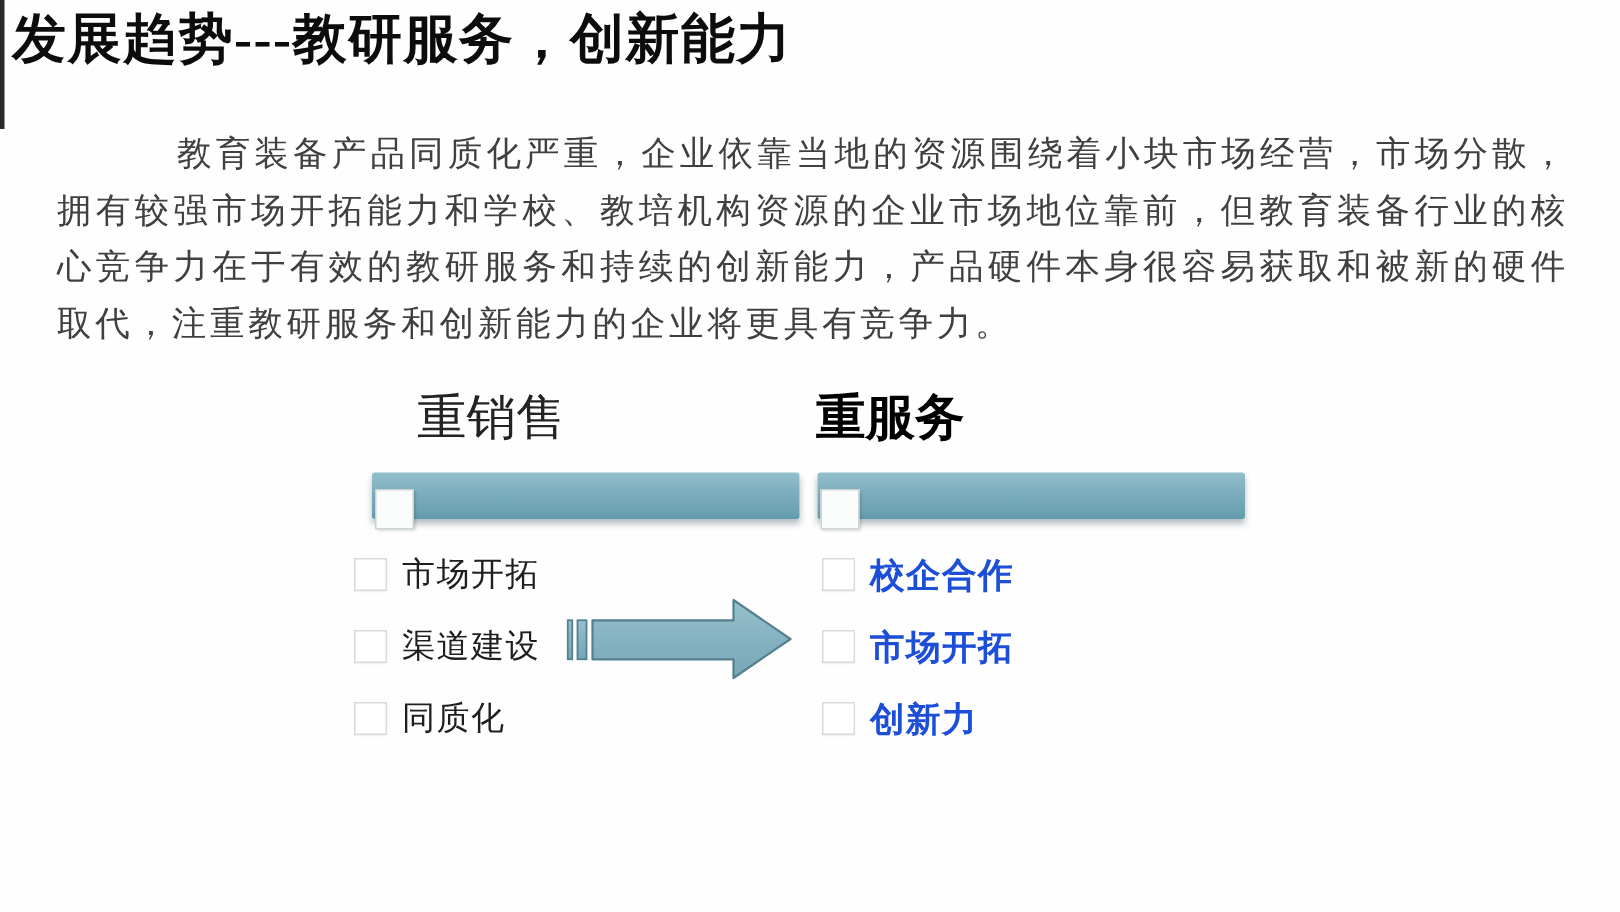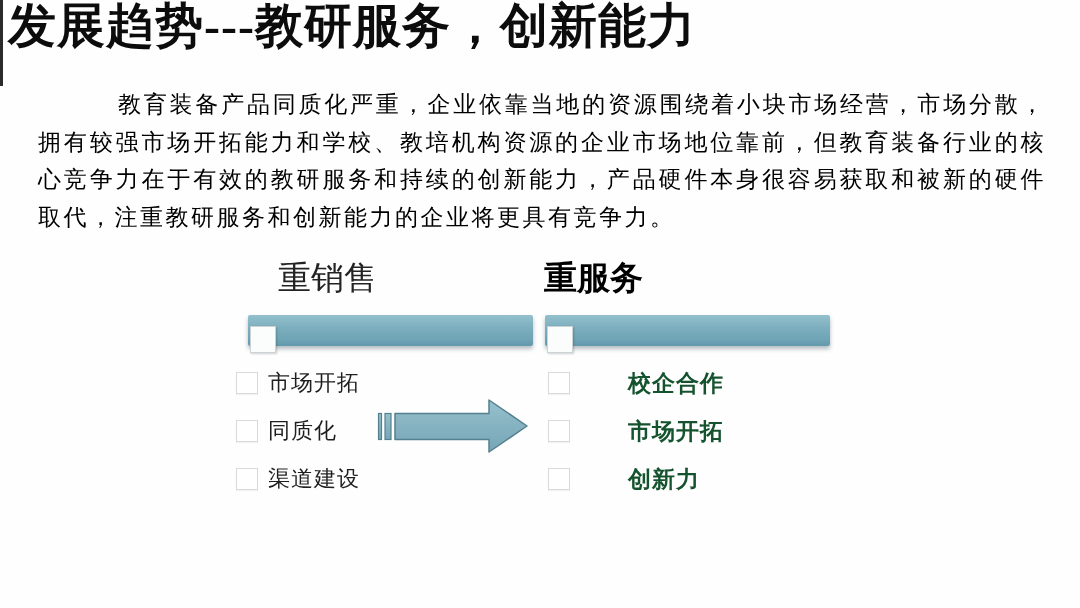--- a/index.html
+++ b/index.html
@@ -6,26 +6,26 @@
   #slide{
     position:relative;width:1080px;height:608px;background:#fefefe;overflow:hidden;
     font-family:"Liberation Sans","DejaVu Sans",sans-serif;
   }
   
   .edge-line{position:absolute;left:0;top:0;width:3px;height:86px;background:#2b2b2b;}
 
   .title{
     position:absolute;left:8px;top:4px;width:1000px;
     font-family:"Liberation Serif","DejaVu Serif",serif;
-    font-size:48px;font-weight:bold;color:#0c0c0c;letter-spacing:1px;line-height:44px;
+    font-size:36px;font-weight:bold;color:#0c0c0c;letter-spacing:1px;line-height:44px;
   }
   .para{
     position:absolute;left:38px;top:86px;width:1008px;
-    font-family:Liberation Sans, sans-serif;
-    font-size:23px;color:#000000;line-height:37.5px;letter-spacing:2.5px;
+    font-family:Liberation Mono, monospace;
+    font-size:23px;color:#404040;line-height:37.5px;letter-spacing:2.5px;
     text-align:justify;text-indent:80px;
   }
 
   .col-header{position:absolute;top:258px;font-size:33px;line-height:40px;color:#141414;}
   .col-header.left{left:252px;font-weight:500;color:#232323;margin-left:26px;}
   .col-header.right{left:544px;font-weight:900;color:#000;}
 
   .bar{
     position:absolute;top:315px;width:285px;height:31px;border-radius:2px;
     background:linear-gradient(#93c0cc 0%,#7badbd 45%,#6ea4b5 80%,#639aab 100%);
@@ -39,21 +39,21 @@
 
   .items{position:absolute;top:370px;}
   .items.left{left:236px;}
   .items.right{left:548px;}
   .item{display:flex;align-items:center;height:26px;margin-bottom:22px;}
   .checkbox{
     width:20px;height:20px;background:#ffffff;border:1px solid #d7dbdd;
     box-shadow:0 1px 1px rgba(0,0,0,0.05);margin-right:10px;flex:none;
   }
   .item-label{font-size:22px;color:#1f1f1f;letter-spacing:1px;white-space:nowrap;}
-  .items.right .item-label{font-size:23px;font-weight:900;color:#14532d;margin-left:48px;}
+  .items.right .item-label{font-size:23px;font-weight:900;color:#1d4ed8;}
 
   .arrow-wrap{position:absolute;left:377px;top:398px;width:152px;height:56px;}
 </style>
 </head>
 <body>
 
 <div id="slide">
 
   <div class="edge-line"></div>
 
@@ -71,25 +71,25 @@
     <div class="sq"></div>
   </div>
 
   <div class="items left">
     <div class="item">
       <span class="checkbox"></span>
       <span class="item-label">市场开拓</span>
     </div>
     <div class="item">
       <span class="checkbox"></span>
-      <span class="item-label">同质化</span>
+      <span class="item-label">渠道建设</span>
     </div>
     <div class="item">
       <span class="checkbox"></span>
-      <span class="item-label">渠道建设</span>
+      <span class="item-label">同质化</span>
     </div>
   </div>
 
   <div class="items right">
     <div class="item">
       <span class="checkbox"></span>
       <span class="item-label">校企合作</span>
     </div>
     <div class="item">
       <span class="checkbox"></span>

